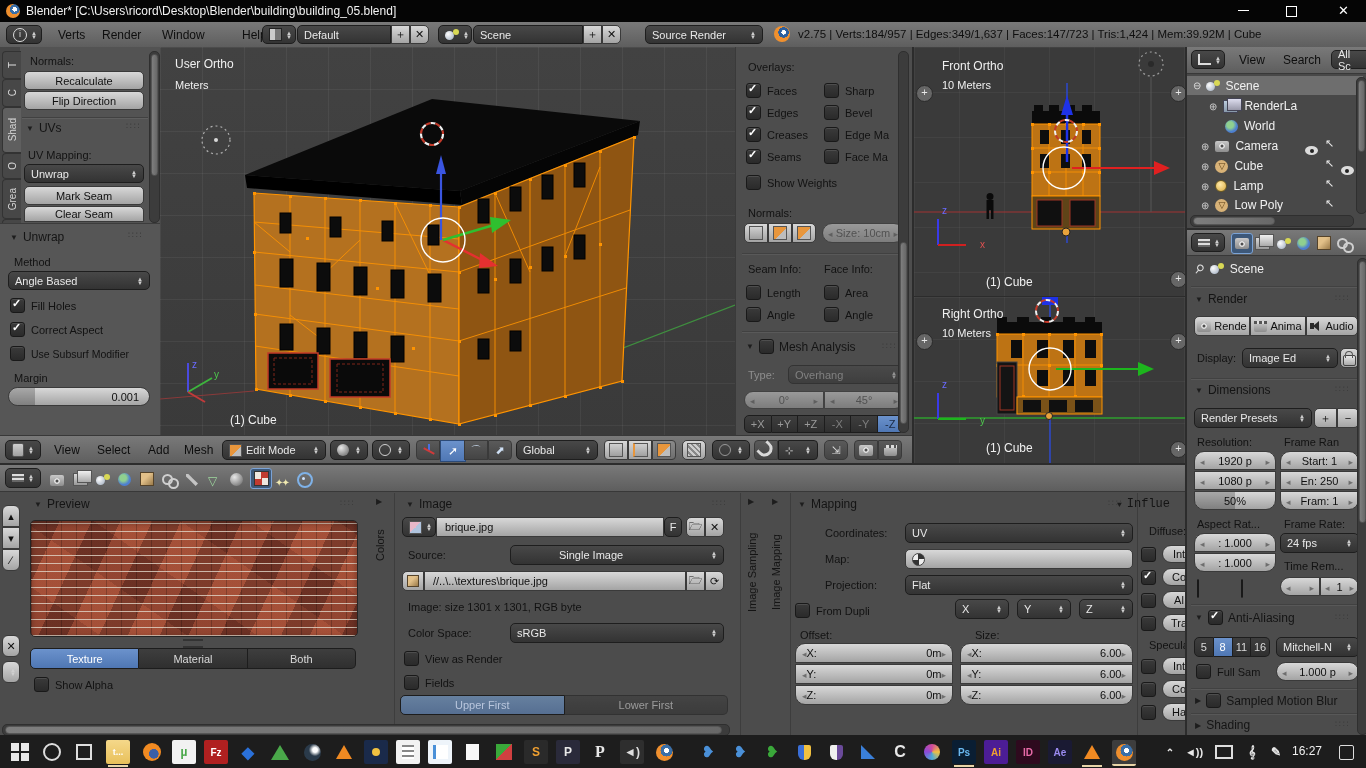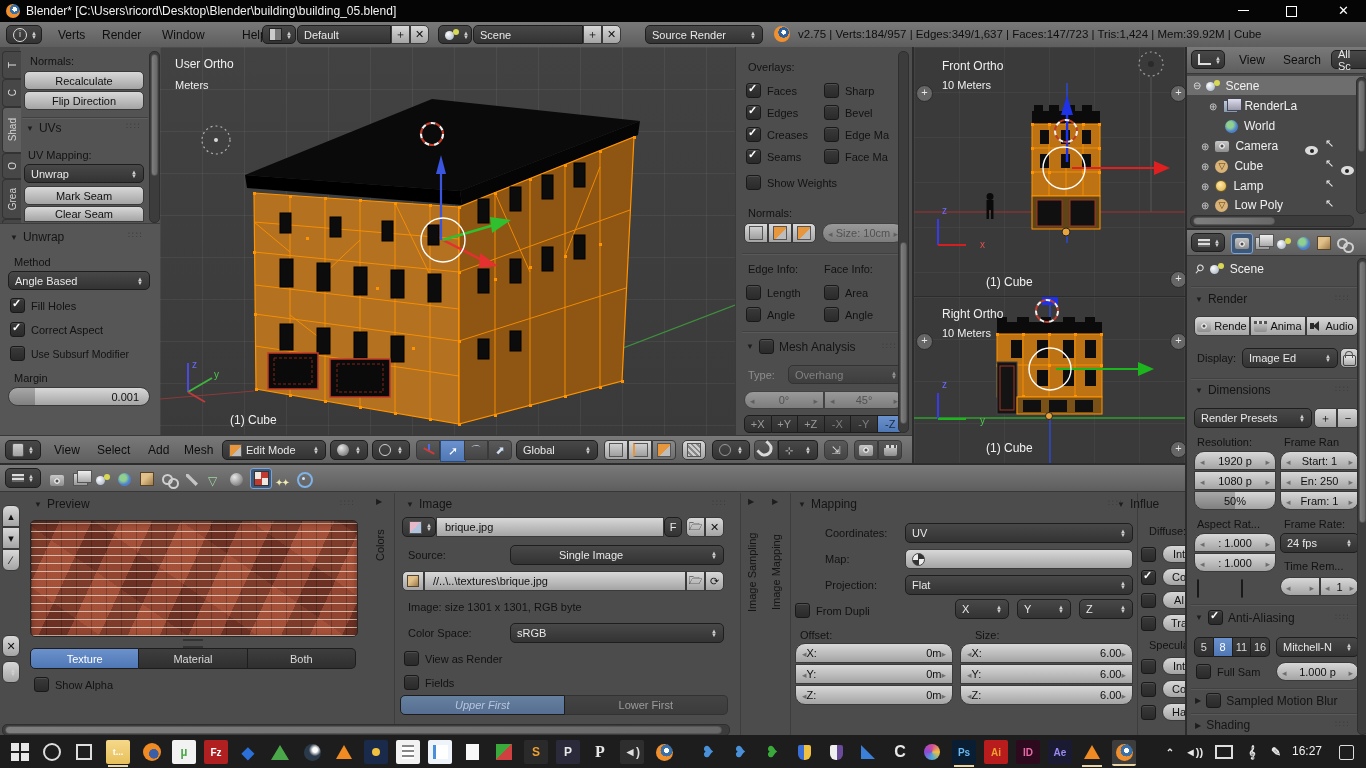--- a/index.html
+++ b/index.html
@@ -417,21 +417,21 @@
       </div>
     <div class="abs bl" style="left:56px;top:176px;width:24px;height:20px;border-radius:0 5px 5px 0;">
         <span class="cubef or" style="width:12px;height:12px;"></span>
       </div>
     <div class="abs bl pill dis" style="left:86px;top:176px;width:82px;height:20px;justify-content:space-between;padding:0 5px;">
       <span class="la"></span>
         <span style="color:#555;">Size: 10cm</span>
         <span class="ra"></span>
     </div>
     <div class="sep" style="left:6px;top:206px;width:164px;"></div>
-    <span class="abs lbl" style="left:12px;top:216px;">Edge Info:</span>
+    <span class="abs lbl" style="left:12px;top:216px;">Seam Info:</span>
     <span class="abs lbl" style="left:88px;top:216px;">Face Info:</span>
     <div class="abs row" style="left:10px;top:238px;">
         <span class="cb"></span>
         <span class="lbl">Length</span>
       </div>
     <div class="abs row" style="left:10px;top:260px;">
         <span class="cb"></span>
         <span class="lbl">Angle</span>
       </div>
     <div class="abs row" style="left:88px;top:238px;">
@@ -1022,21 +1022,21 @@
       </div>
     <div class="abs row" style="left:404px;top:186px;">
       <span class="cb"></span>
       <span class="lbl">View as Render</span>
     </div>
     <div class="abs row" style="left:404px;top:210px;">
       <span class="cb"></span>
       <span class="lbl">Fields</span>
     </div>
     <div class="abs seg" style="left:400px;top:230px;width:328px;height:20px;">
-      <div style="background:linear-gradient(#647ea8,#53香6d98);background:linear-gradient(#66809f,#566f92);color:#b9c6dd;font-style:italic;">
+      <div style="background:linear-gradient(#647ea8,#53香6d98);background:linear-gradient(#66809f,#566f92);color:#b9c6dd;">
           <span>Upper First</span>
         </div>
       <div class="dis">
           <span>Lower First</span>
         </div>
     </div>
     <div class="vsep" style="left:740px;top:28px;height:244px;"></div>
 
     <div class="abs ph c" style="left:748px;top:32px;"></div>
     <span class="abs vt" style="left:746px;top:52px;height:110px;color:#141414;font-size:11px;">Image Sampling</span>
@@ -1111,21 +1111,21 @@
         <span class="ra"></span>
       </div>
     <div class="abs bl pill" style="left:960px;top:220px;width:173px;height:20px;justify-content:space-between;padding:0 6px;border-radius:0 0 10px 10px;">
         <span class="la"></span>
         <span>Z:</span>
         <span style="margin-left:auto;">6.00</span>
         <span class="ra"></span>
       </div>
     <div class="vsep" style="left:1137px;top:28px;height:244px;"></div>
 
-    <div class="abs ph" style="left:1117px;top:32px;">
+    <div class="abs ph" style="left:1117px;top:32px;font-family:Liberation Mono, monospace;">
         <span>Influe</span>
       </div>
     <span class="abs lbl" style="left:1149px;top:60px;">Diffuse:</span>
     <div class="abs row" style="left:1141px;top:80px;">
         <span class="cb"></span>
         <div class="bl pill" style="width:34px;height:18px;border-radius:10px 0 0 10px;">
           <span>Int</span>
         </div>
       </div>
     <div class="abs row" style="left:1141px;top:103px;">
@@ -1252,21 +1252,21 @@
     <div class="tb-ic" style="left:888px;color:#e8e8e8;font-size:16px;font-weight:bold;">
         <span>C</span>
       </div>
     <div class="tb-ic" style="left:920px;">
         <span style="width:16px;height:16px;border-radius:50%;background:conic-gradient(#d04a9a,#f0c040,#4aa8d8,#8a4ad8,#d04a9a);"></span>
       </div>
     <div class="tb-ic" style="left:952px;background:#0a1e33;color:#6ab8f0;font-size:10px;">
         <span>Ps</span>
       </div>
     <div class="uline" style="left:954px;width:20px;"></div>
-    <div class="tb-ic" style="left:984px;background:#b91c1c;color:#f0a030;font-size:10px;">
+    <div class="tb-ic" style="left:984px;background:#4c1d95;color:#f0a030;font-size:10px;">
         <span>Ai</span>
       </div>
     <div class="tb-ic" style="left:1016px;background:#2e0a1e;color:#e86aa8;font-size:10px;">
         <span>ID</span>
       </div>
     <div class="tb-ic" style="left:1048px;background:#1a1a33;color:#9a8af0;font-size:10px;">
         <span>Ae</span>
       </div>
     <div class="tb-ic" style="left:1080px;">
         <span style="width:0;height:0;border-left:8px solid transparent;border-right:8px solid transparent;border-bottom:14px solid #f08a22;"></span>

